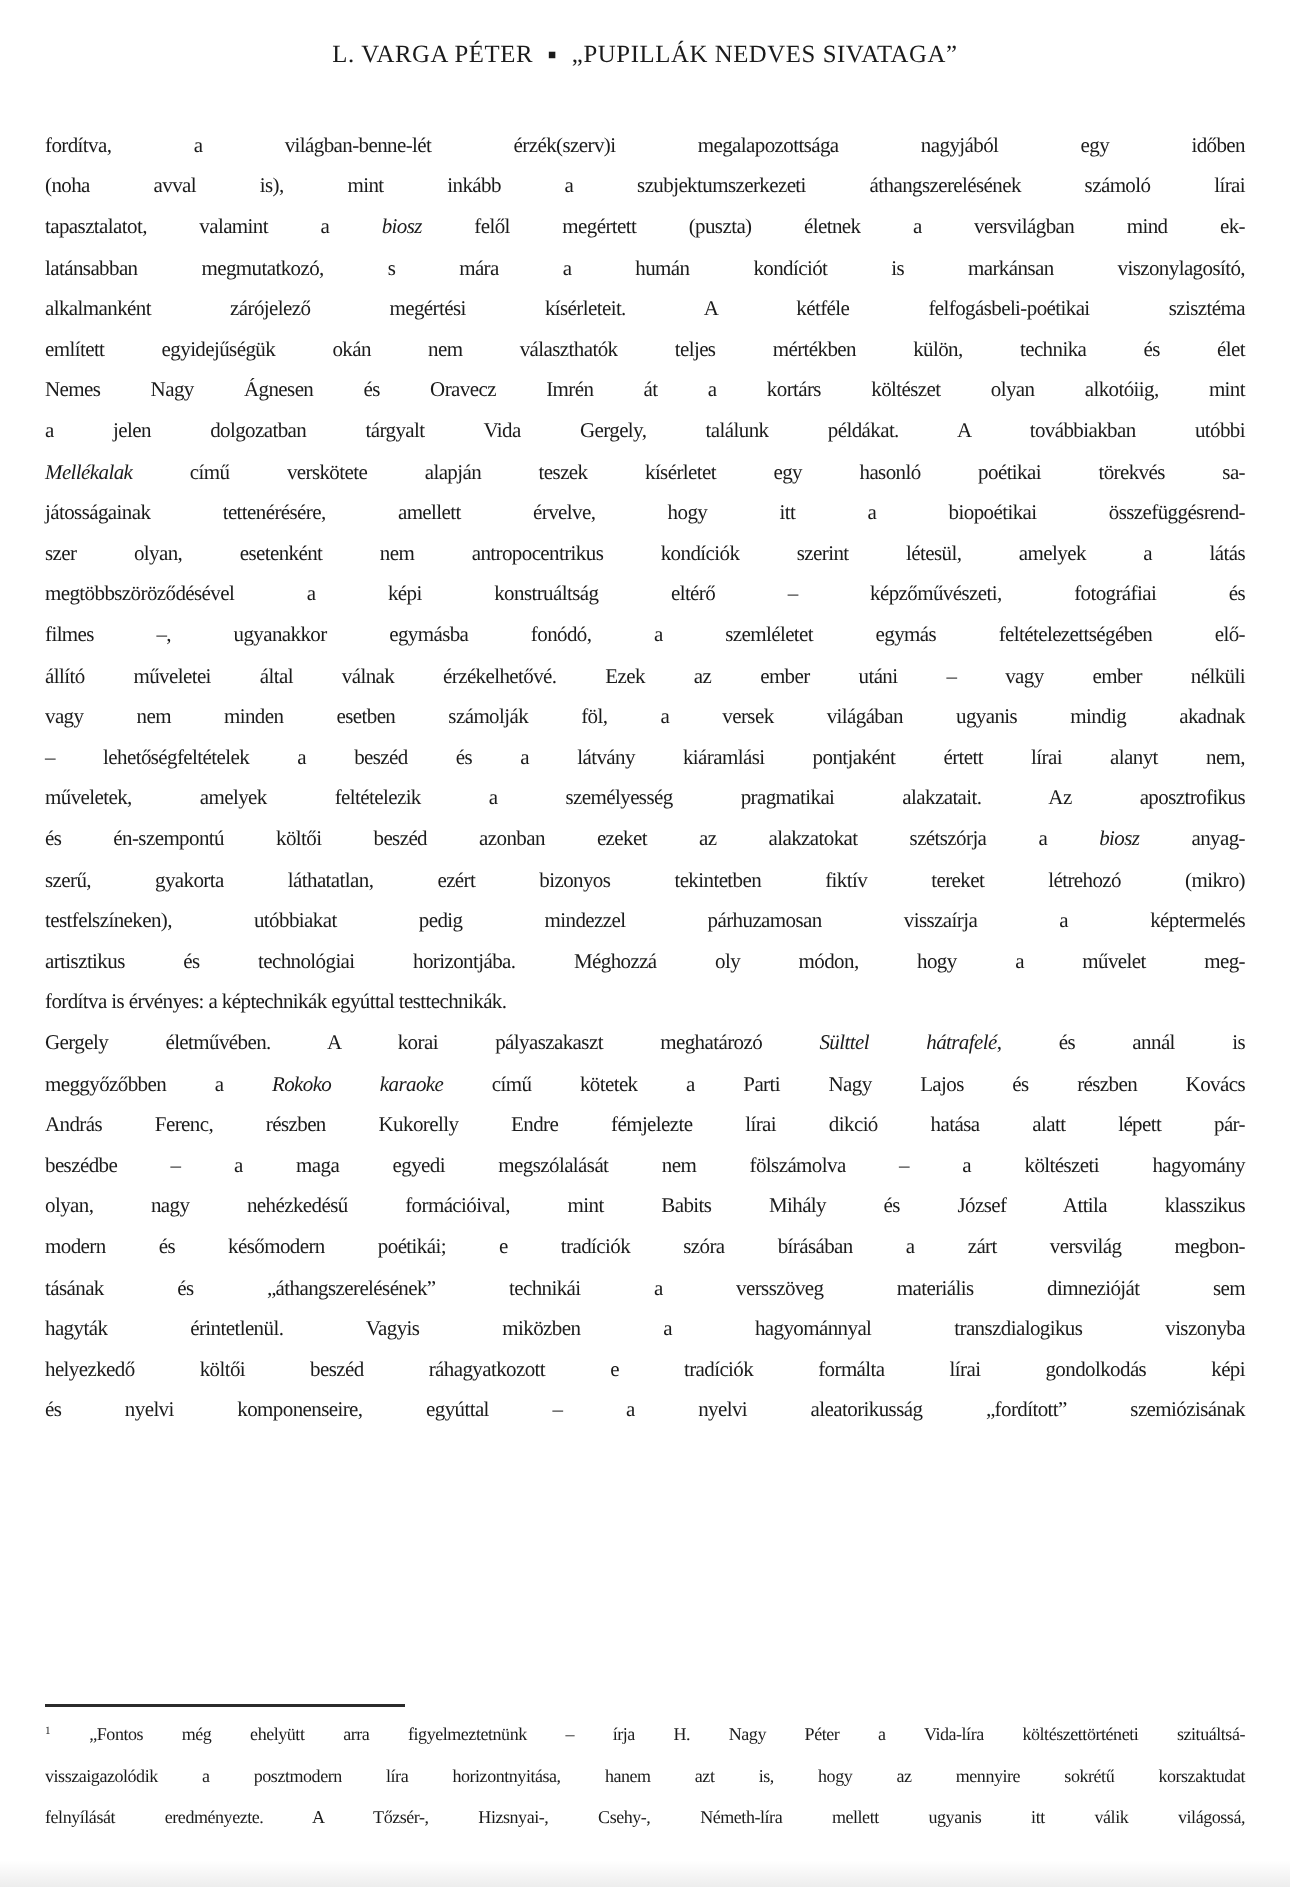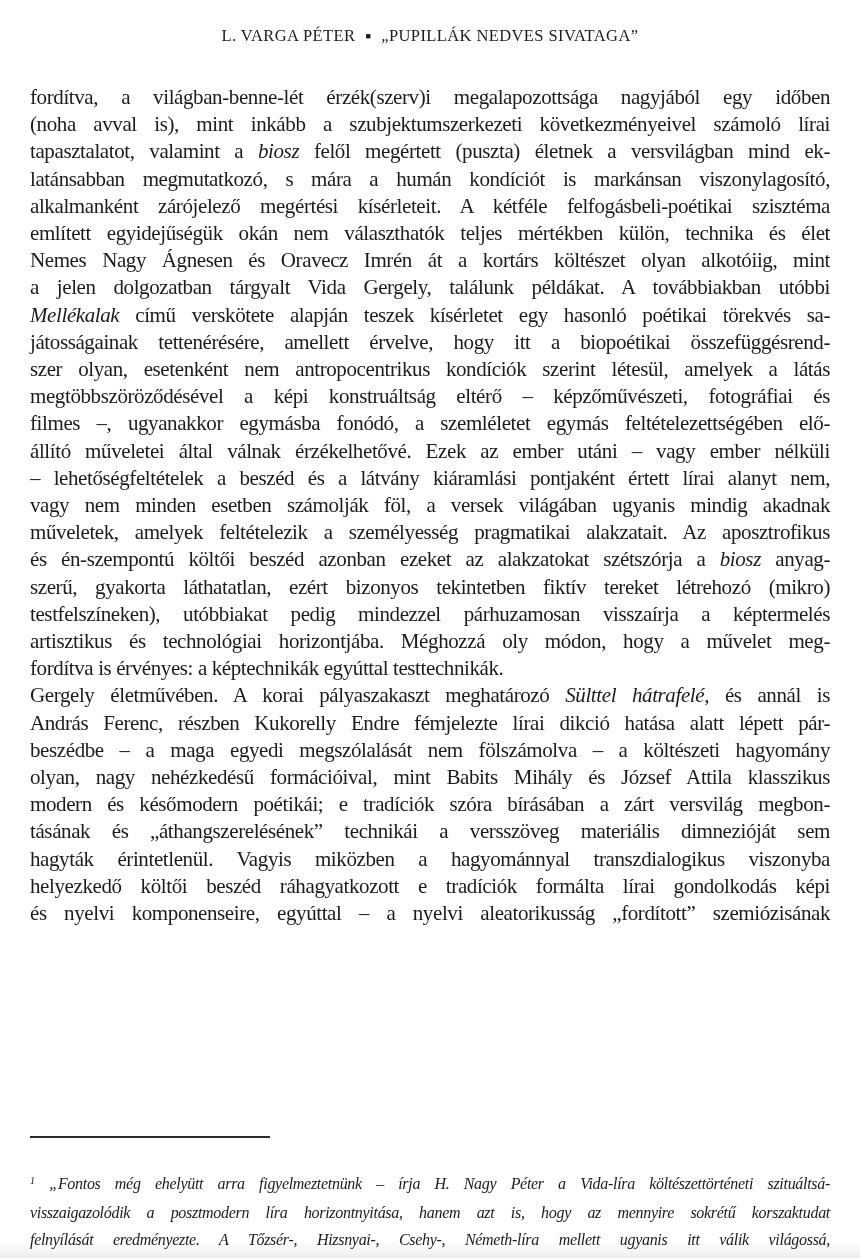--- a/index.html
+++ b/index.html
@@ -23,21 +23,21 @@
   .square {
     display: inline-block;
     font-size: 9px;
     vertical-align: 2px;
     margin: 0 10px;
   }
   .body {
     position: absolute;
     top: 84px; left: 30px;
     width: 800px;
-    font-size: 21px;
+    font-size: 14px;
     line-height: 27.2px;
     letter-spacing: -0.4px;
   }
   .line {
     text-align: justify;
     text-align-last: justify;
   }
   .line.last { text-align-last: left; }
   .line.indent { text-indent: 30px; }
   i { font-style: italic; }
@@ -49,70 +49,70 @@
     letter-spacing: 0;
   }
   .fnrule {
     position: absolute;
     left: 30px; top: 1136px;
     width: 240px;
     border-top: 2px solid #2b2b2b;
   }
   .footnote {
     position: absolute;
-    top: 1170px; left: 30px;
+    top: 1143px; left: 30px;
     width: 800px;
-    font-size: 16px;
+    font-size: 12px;
     line-height: 27px;
     letter-spacing: -0.3px;
-    font-style: italic;
   }
   .shade {
     position: absolute;
     left: 0; right: 0; bottom: 0;
     height: 18px;
     background: linear-gradient(to bottom, rgba(0,0,0,0) 0%, rgba(0,0,0,0.07) 100%);
   }
 </style>
 </head>
 <body>
 
 <div class="page">
 
   <div class="header">
     <span>L. VARGA PÉTER</span><span class="square">■</span><span>„PUPILLÁK NEDVES SIVATAGA”</span>
   </div>
 
   <main class="body" id="article-body">
       <div>
         <div class="line"><span>fordítva, a világban-benne-lét érzék(szerv)i megalapozottsága nagyjából egy időben</span></div>
-        <div class="line"><span>(noha avval is), mint inkább a szubjektumszerkezeti következményeivel számoló lírai</span></div>
+        <div class="line"><span>(noha avval is), mint inkább a szubjektumszerkezeti áthangszerelésének számoló lírai</span></div>
         <div class="line"><span>tapasztalatot, valamint a </span><i>biosz</i><span> felől megértett (puszta) életnek a versvilágban mind ek-</span></div>
         <div class="line"><span>latánsabban megmutatkozó, s mára a humán kondíciót is markánsan viszonylagosító,</span></div>
         <div class="line"><span>alkalmanként zárójelező megértési kísérleteit. A kétféle felfogásbeli-poétikai szisztéma</span></div>
         <div class="line"><span>említett egyidejűségük okán nem választhatók teljes mértékben külön, technika és élet</span></div>
         <div class="line"><span>Nemes Nagy Ágnesen és Oravecz Imrén át a kortárs költészet olyan alkotóiig, mint</span></div>
         <div class="line"><span>a jelen dolgozatban tárgyalt Vida Gergely, találunk példákat. A továbbiakban utóbbi</span></div>
         <div class="line"><i>Mellékalak</i><span> című verskötete alapján teszek kísérletet egy hasonló poétikai törekvés sa-</span></div>
         <div class="line"><span>játosságainak tettenérésére, amellett érvelve, hogy itt a biopoétikai összefüggésrend-</span></div>
         <div class="line"><span>szer olyan, esetenként nem antropocentrikus kondíciók szerint létesül, amelyek a látás</span></div>
         <div class="line"><span>megtöbbszöröződésével a képi konstruáltság eltérő – képzőművészeti, fotográfiai és</span></div>
         <div class="line"><span>filmes –, ugyanakkor egymásba fonódó, a szemléletet egymás feltételezettségében elő-</span></div>
         <div class="line"><span>állító műveletei által válnak érzékelhetővé. Ezek az ember utáni – vagy ember nélküli</span></div>
+        <div class="line"><span>vagy nem minden esetben számolják föl, a versek világában ugyanis mindig akadnak</span></div>
         <div class="line"><span>– lehetőségfeltételek a beszéd és a látvány kiáramlási pontjaként értett lírai alanyt nem,</span></div>
-        <div class="line"><span>vagy nem minden esetben számolják föl, a versek világában ugyanis mindig akadnak</span></div>
         <div class="line"><span>műveletek, amelyek feltételezik a személyesség pragmatikai alakzatait. Az aposztrofikus</span></div>
         <div class="line"><span>és én-szempontú költői beszéd azonban ezeket az alakzatokat szétszórja a </span><i>biosz</i><span> anyag-</span></div>
         <div class="line"><span>szerű, gyakorta láthatatlan, ezért bizonyos tekintetben fiktív tereket létrehozó (mikro)</span></div>
         <div class="line"><span>testfelszíneken), utóbbiakat pedig mindezzel párhuzamosan visszaírja a képtermelés</span></div>
         <div class="line"><span>artisztikus és technológiai horizontjába. Méghozzá oly módon, hogy a művelet meg-</span></div>
         <div class="line last"><span>fordítva is érvényes: a képtechnikák egyúttal testtechnikák.</span></div>
       </div>
       <div>
         <div class="line"><span>Gergely életművében. A korai pályaszakaszt meghatározó </span><i>Sülttel hátrafelé</i><span>, és annál is</span></div>
+        <div class="line"><span>meggyőzőbben a </span><i>Rokoko karaoke</i><span> című kötetek a Parti Nagy Lajos és részben Kovács</span></div>
         <div class="line"><span>András Ferenc, részben Kukorelly Endre fémjelezte lírai dikció hatása alatt lépett pár-</span></div>
         <div class="line"><span>beszédbe – a maga egyedi megszólalását nem fölszámolva – a költészeti hagyomány</span></div>
         <div class="line"><span>olyan, nagy nehézkedésű formációival, mint Babits Mihály és József Attila klasszikus</span></div>
         <div class="line"><span>modern és későmodern poétikái; e tradíciók szóra bírásában a zárt versvilág megbon-</span></div>
         <div class="line"><span>tásának és „áthangszerelésének” technikái a versszöveg materiális dimnezióját sem</span></div>
         <div class="line"><span>hagyták érintetlenül. Vagyis miközben a hagyománnyal transzdialogikus viszonyba</span></div>
         <div class="line"><span>helyezkedő költői beszéd ráhagyatkozott e tradíciók formálta lírai gondolkodás képi</span></div>
         <div class="line"><span>és nyelvi komponenseire, egyúttal – a nyelvi aleatorikusság „fordított” szemiózisának</span></div>
       </div>
     </main>

